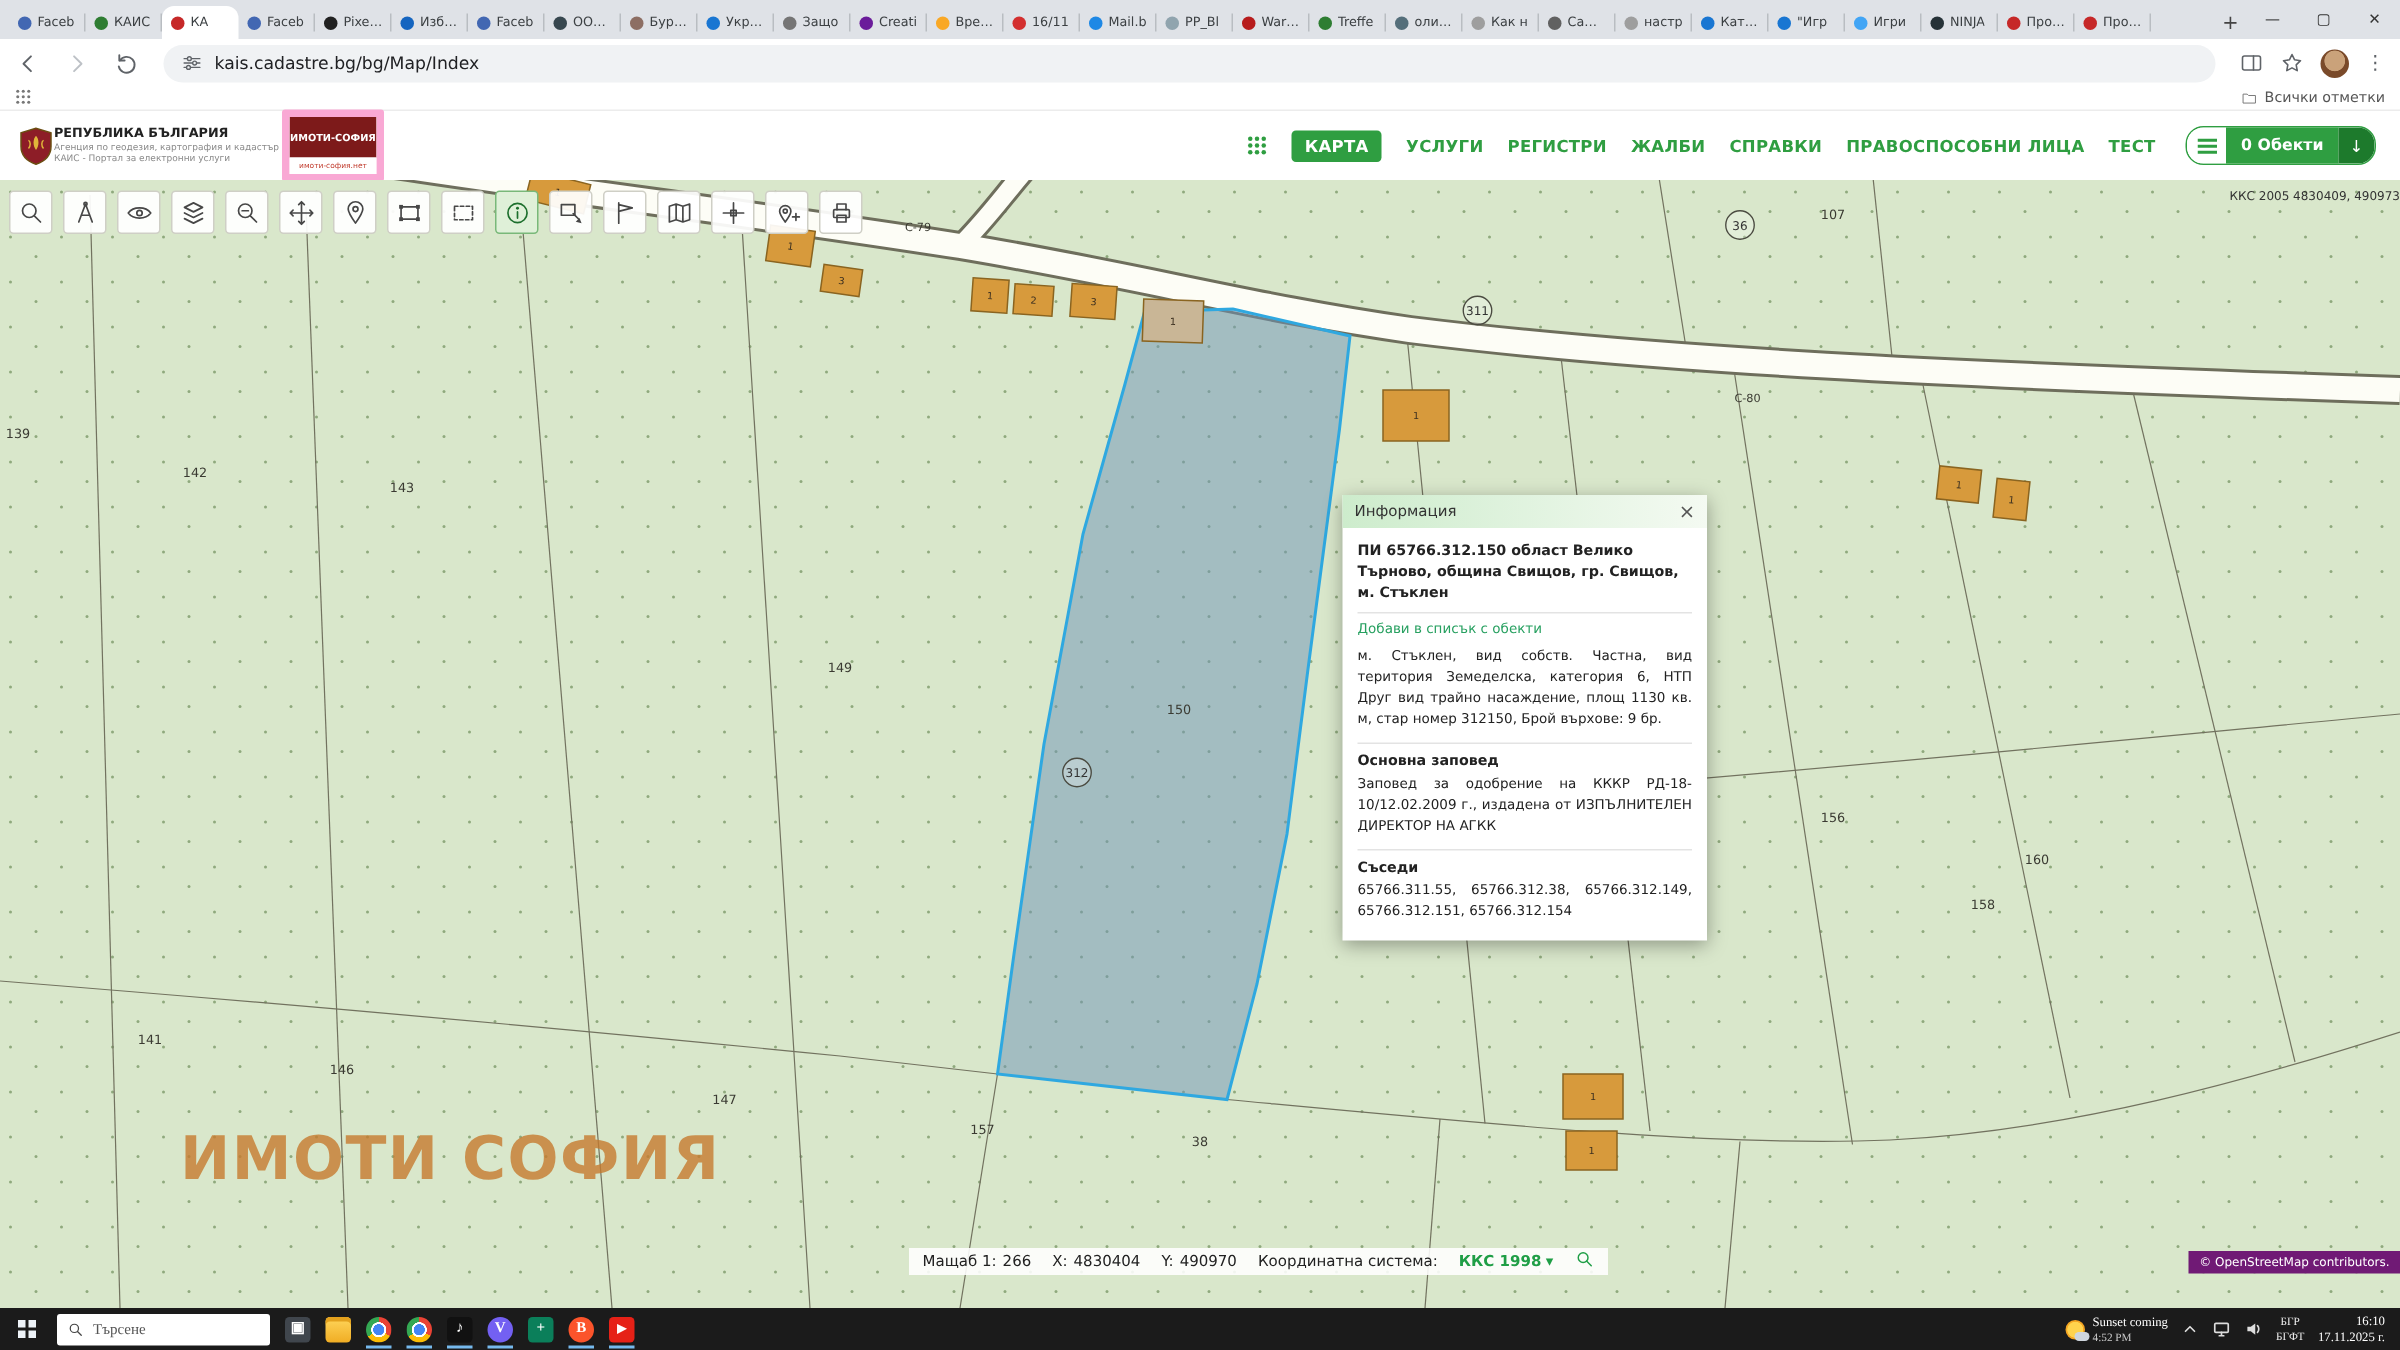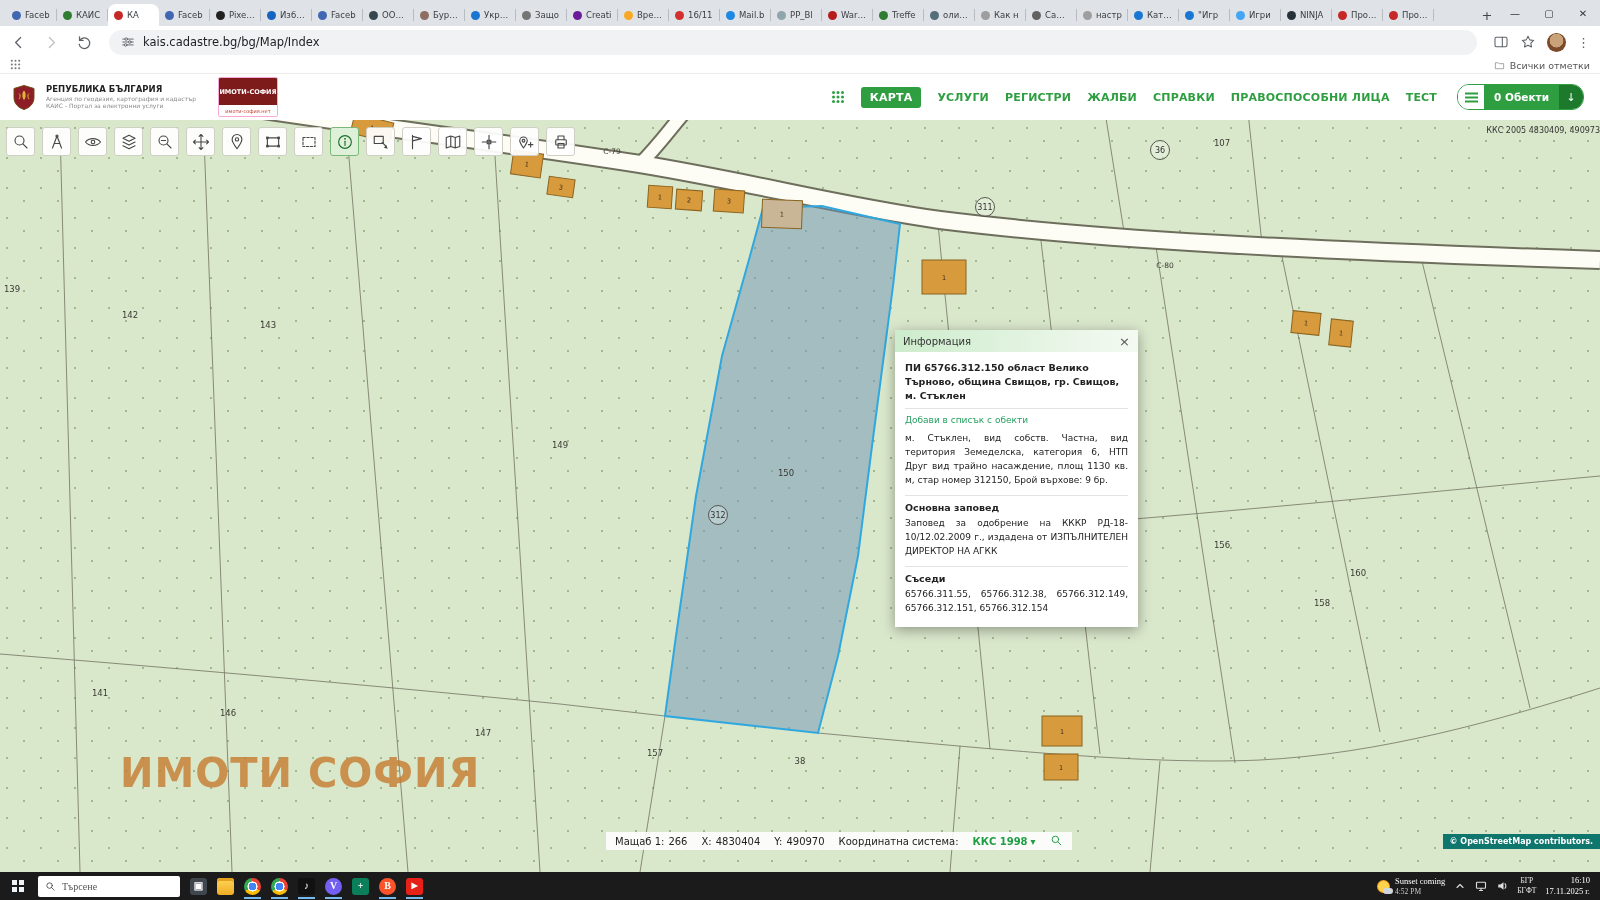--- a/index.html
+++ b/index.html
@@ -36,26 +36,26 @@
 
   .bookbar{position:absolute;top:58px;left:0;width:1600px;height:16px;background:#fff;
            border-bottom:1px solid #ececec;display:flex;align-items:center;padding:0 10px;
            box-sizing:border-box;font-size:9.5px;color:#555;}
   .gridicon svg{width:11px;height:11px;fill:#777;}
   .allbm{margin-left:auto;display:flex;align-items:center;gap:5px;}
   .allbm svg{width:11px;height:11px;stroke:#777;fill:none;stroke-width:1.4;}
 
   
   .appheader{position:absolute;top:74px;left:0;width:1600px;height:46px;background:#fff;
-             display:flex;align-items:center;gap:10px;padding:0 12px;box-sizing:border-box;}
+             display:flex;align-items:center;padding:0 12px;box-sizing:border-box;}
   .coat svg{width:24px;height:27px;display:block;}
   .govtext{line-height:1.25;}
   .govtitle{font-size:8.5px;font-weight:bold;color:#222;}
   .govsub{font-size:6px;color:#8a8a8a;}
-  .imoti{width:58px;height:38px;border:1px solid #f9a8d4;border-radius:2px;overflow:hidden;margin-left:12px;
+  .imoti{width:58px;height:38px;border:5px solid #f9a8d4;border-radius:2px;overflow:hidden;margin-left:2px;
          display:flex;flex-direction:column;}
   .imoti-top{flex:1;background:#7d1a1a;color:#fff;font-size:6.5px;font-weight:bold;display:grid;place-items:center;text-align:center;}
   .imoti-bot{height:11px;background:#fff;color:#c0392b;font-size:5px;display:grid;place-items:center;}
   .mainnav{margin-left:auto;display:flex;align-items:center;gap:16px;padding-right:4px;}
   .dotgrid svg{width:14px;height:14px;fill:#2f9e41;display:block;}
   .navitem{font-size:11px;font-weight:bold;color:#2f9e41;letter-spacing:.2px;white-space:nowrap;}
   .navitem.active{background:#2f9e41;color:#fff;padding:4px 9px;border-radius:3px;}
   .objpill{display:flex;align-items:center;height:24px;border:1px solid #2f9e41;border-radius:12px;overflow:hidden;margin-left:4px;}
   .objpill .burger{width:26px;height:100%;background:#fff;display:grid;place-items:center;}
   .objpill .burger svg{width:13px;height:11px;stroke:#2f9e41;stroke-width:2;fill:none;}
@@ -81,22 +81,22 @@
   .watermark{position:absolute;left:120px;top:630px;font-size:40px;font-weight:bold;
              color:rgba(198,122,46,.8);letter-spacing:1px;white-space:nowrap;}
   .scalebar{position:absolute;left:4px;top:714px;width:86px;height:14px;background:rgba(255,255,255,.95);
             border:6px solid #0f766e;font-size:7.5px;color:#222;display:grid;place-items:center;margin-top:48px;}
   .scalebar::after{content:"";position:absolute;left:5px;right:5px;bottom:2px;height:1px;background:#222;}
   .statusbar{position:absolute;left:606px;top:712px;height:18px;display:flex;align-items:center;gap:14px;
              background:rgba(255,255,255,.88);padding:0 9px;font-size:10px;color:#222;}
   .sbpair{display:flex;gap:4px;white-space:nowrap;}
   .crs{color:#1f9e46;font-weight:bold;display:flex;align-items:center;gap:3px;white-space:nowrap;}
   .sbsearch svg{width:13px;height:13px;stroke:#1f9e46;fill:none;stroke-width:1.8;stroke-linecap:round;}
-  .attribution{position:absolute;right:0;top:714px;background:#0f766e;color:#fff;font-size:8px;
-               font-weight:bold;padding:3px 7px;}
+  .attribution{position:absolute;right:0;top:714px;background:#701a75;color:#fff;font-size:8px;
+               font-weight:normal;padding:3px 7px;}
 
   
   .popup{position:absolute;left:895px;top:210px;width:243px;background:#fff;
          box-shadow:0 3px 12px rgba(0,0,0,.35);font-size:9px;color:#222;}
   .popup-header{height:22px;background:linear-gradient(90deg,#cdeccc,#f4faf2);display:flex;align-items:center;
                 padding:0 8px;font-size:10px;color:#333;}
   .pclose{margin-left:auto;font-size:13px;color:#555;line-height:1;}
   .popup-body{padding:5px 10px 9px;}
   .ptitle{font-weight:bold;font-size:9.5px;line-height:1.45;padding:4px 0 6px;border-bottom:1px solid #e3e3e3;}
   .plink{color:#27a060;padding:6px 0 5px;font-size:9px;}

